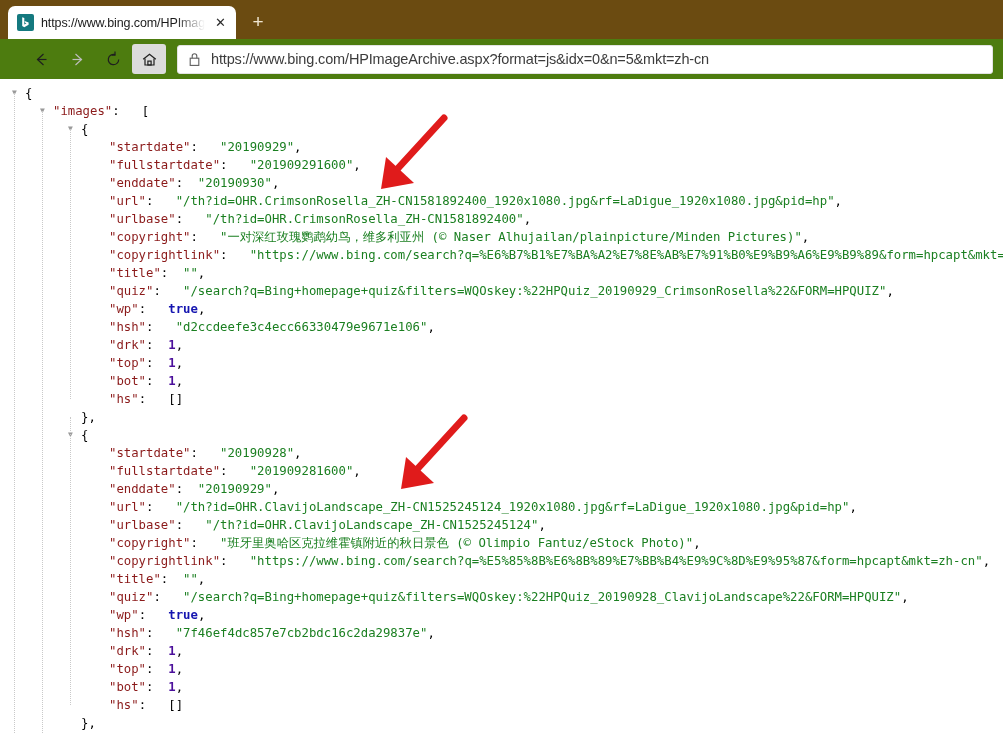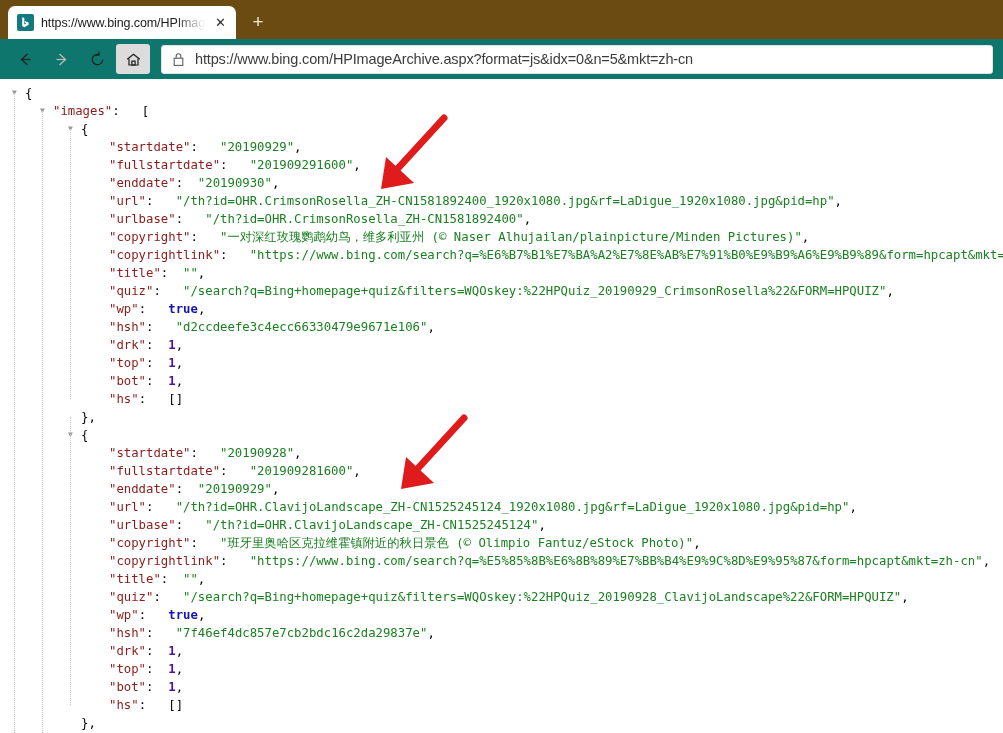--- a/index.html
+++ b/index.html
@@ -65,24 +65,24 @@
     display: flex; align-items: center; justify-content: center;
     color: #f0e6d2;
     font-size: 19px;
     font-weight: 300;
     cursor: pointer;
     flex: none;
   }
 
   .toolbar {
     height: 40px;
-    background: #0f766e;
-    display: flex;
-    align-items: center;
-    padding: 0 10px 0 8px;
+    background: #4d7c0f;
+    display: flex;
+    align-items: center;
+    padding: 0 10px 0 24px;
     gap: 2px;
   }
   .navbtn {
     width: 34px; height: 30px;
     display: flex; align-items: center; justify-content: center;
     border-radius: 3px;
     cursor: pointer;
     flex: none;
   }
   .navbtn.highlight { background: #dcdcdc; }

